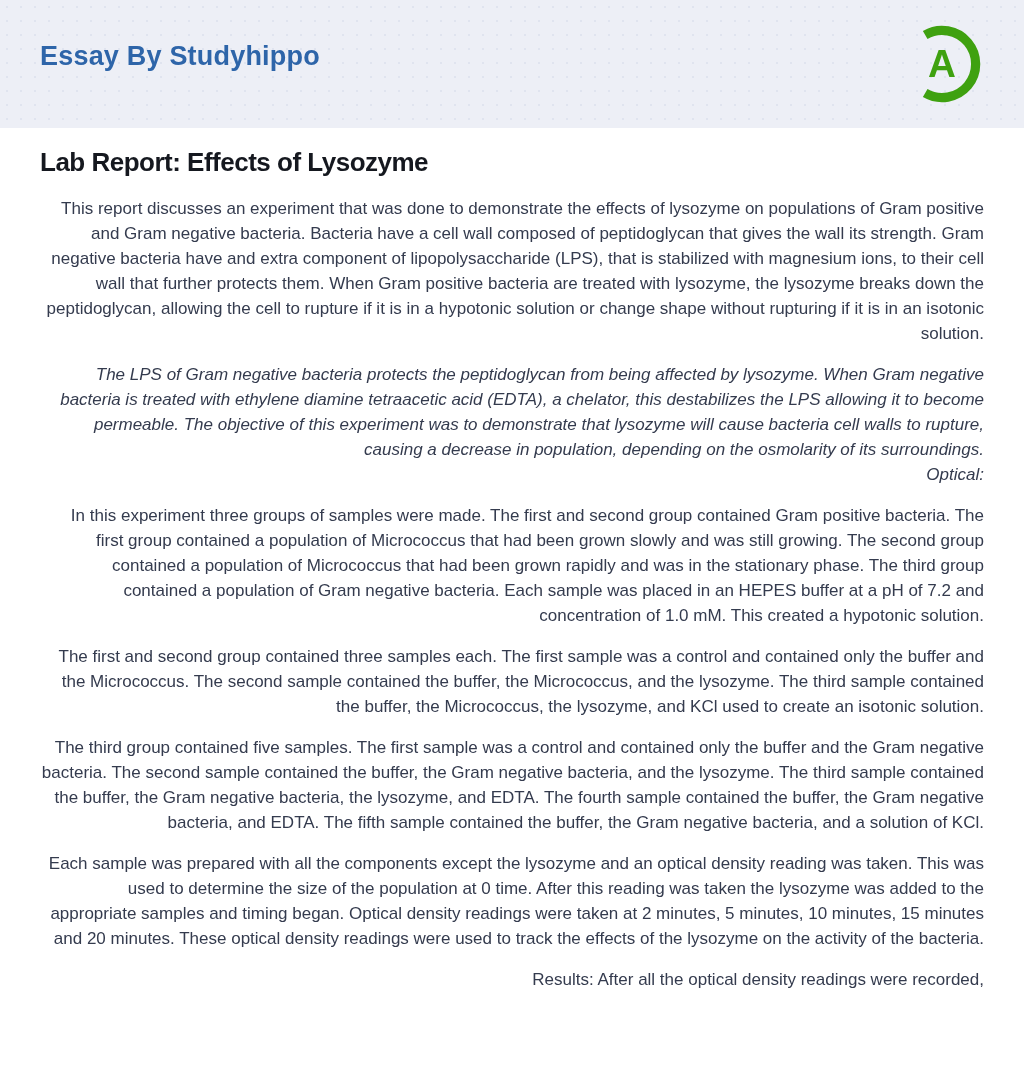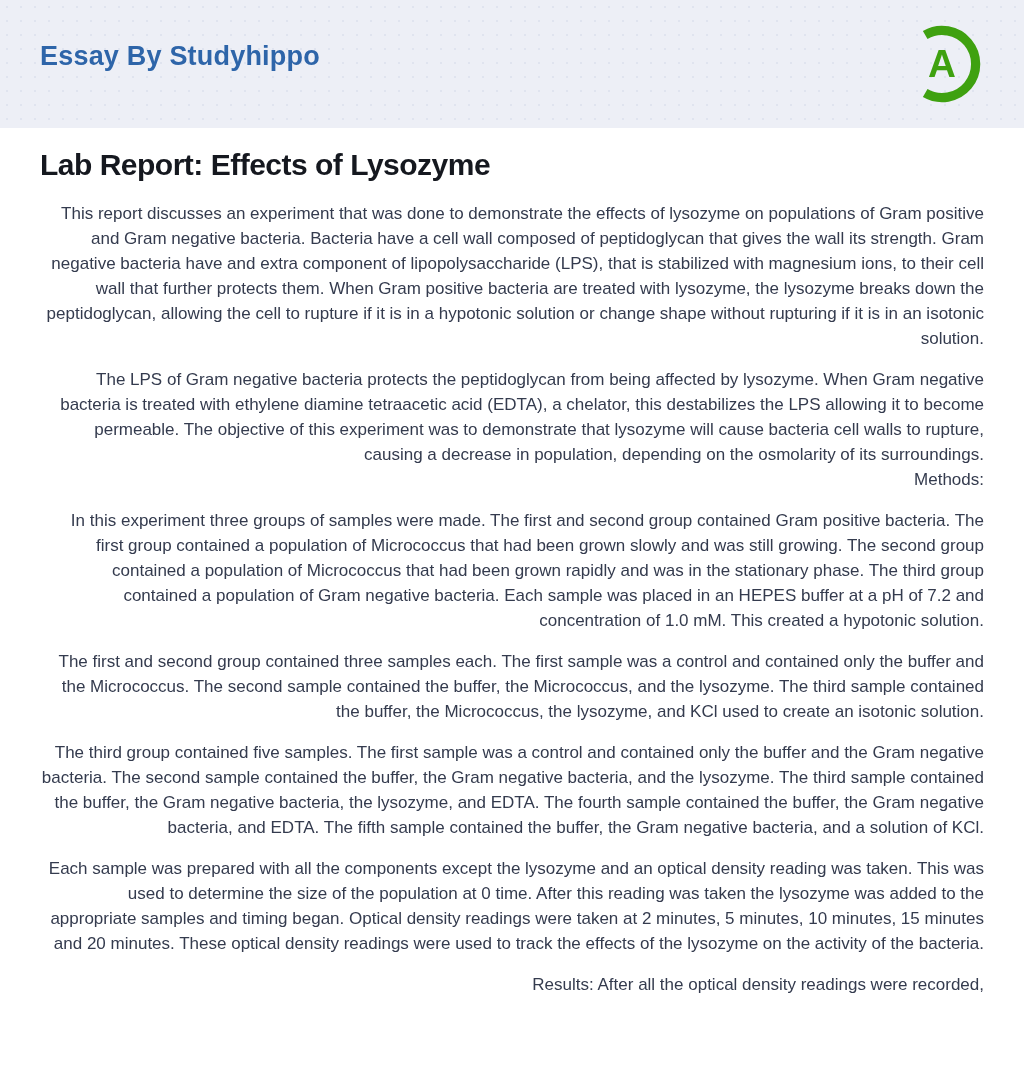--- a/index.html
+++ b/index.html
@@ -38,35 +38,35 @@
     color: #2e65a9;
     line-height: 1;
     text-decoration: none;
     cursor: pointer;
   }
   .logo { width: 84px; height: 84px; display: block; }
 
   
   .content { padding: 20px 40px 0 40px; }
   .article-title {
-    font-size: 30px;
+    font-size: 26px;
     font-weight: 700;
     color: #15181f;
     letter-spacing: -0.5px;
     margin: 0 0 18px 0;
     line-height: 1.15;
   }
   .paragraph {
     font-size: 17px;
     line-height: 25px;
     color: #343b4e;
     margin: 0 0 16px 0;
     text-align: right;
   }
-  .paragraph .line-block { display: block; }
+  .paragraph .line-block { display: block; font-style: italic; }
 </style>
 </head>
 <body>
 
 <div class="header">
   <div class="header-left">
     <h2 class="site-name">Essay By Studyhippo</h2>
   </div>
   <div>
     <svg class="logo" viewBox="0 0 100 100" aria-hidden="true">
@@ -76,21 +76,21 @@
   </div>
 </div>
 
 <div class="content">
   <h1 class="article-title">Lab Report: Effects of Lysozyme</h1>
 
   <p class="paragraph">This report discusses an experiment that was done to demonstrate the effects of lysozyme on populations of Gram positive and Gram negative bacteria. Bacteria have a cell wall composed of peptidoglycan that gives the wall its strength. Gram negative bacteria have and extra component of lipopolysaccharide (LPS), that is stabilized with magnesium ions, to their cell wall that further protects them. When Gram positive bacteria are treated with lysozyme, the lysozyme breaks down the peptidoglycan, allowing the cell to rupture if it is in a hypotonic solution or change shape without rupturing if it is in an isotonic solution.</p>
 
   <p class="paragraph">
     <span class="line-block">The LPS of Gram negative bacteria protects the peptidoglycan from being affected by lysozyme. When Gram negative bacteria is treated with ethylene diamine tetraacetic acid (EDTA), a chelator, this destabilizes the LPS allowing it to become permeable. The objective of this experiment was to demonstrate that lysozyme will cause bacteria cell walls to rupture, causing a decrease in population, depending on the osmolarity of its surroundings.</span>
-    <span class="line-block">Methods:</span>
+    <span class="line-block">Optical:</span>
   </p>
 
   <p class="paragraph">In this experiment three groups of samples were made. The first and second group contained Gram positive bacteria. The first group contained a population of Micrococcus that had been grown slowly and was still growing. The second group contained a population of Micrococcus that had been grown rapidly and was in the stationary phase. The third group contained a population of Gram negative bacteria. Each sample was placed in an HEPES buffer at a pH of 7.2 and concentration of 1.0 mM. This created a hypotonic solution.</p>
 
   <p class="paragraph">The first and second group contained three samples each. The first sample was a control and contained only the buffer and the Micrococcus. The second sample contained the buffer, the Micrococcus, and the lysozyme. The third sample contained the buffer, the Micrococcus, the lysozyme, and KCl used to create an isotonic solution.</p>
 
   <p class="paragraph">The third group contained five samples. The first sample was a control and contained only the buffer and the Gram negative bacteria. The second sample contained the buffer, the Gram negative bacteria, and the lysozyme. The third sample contained the buffer, the Gram negative bacteria, the lysozyme, and EDTA. The fourth sample contained the buffer, the Gram negative bacteria, and EDTA. The fifth sample contained the buffer, the Gram negative bacteria, and a solution of KCl.</p>
 
   <p class="paragraph">Each sample was prepared with all the components except the lysozyme and an optical density reading was taken. This was used to determine the size of the population at 0 time. After this reading was taken the lysozyme was added to the appropriate samples and timing began. Optical density readings were taken at 2 minutes, 5 minutes, 10 minutes, 15 minutes and 20 minutes. These optical density readings were used to track the effects of the lysozyme on the activity of the bacteria.</p>
 

